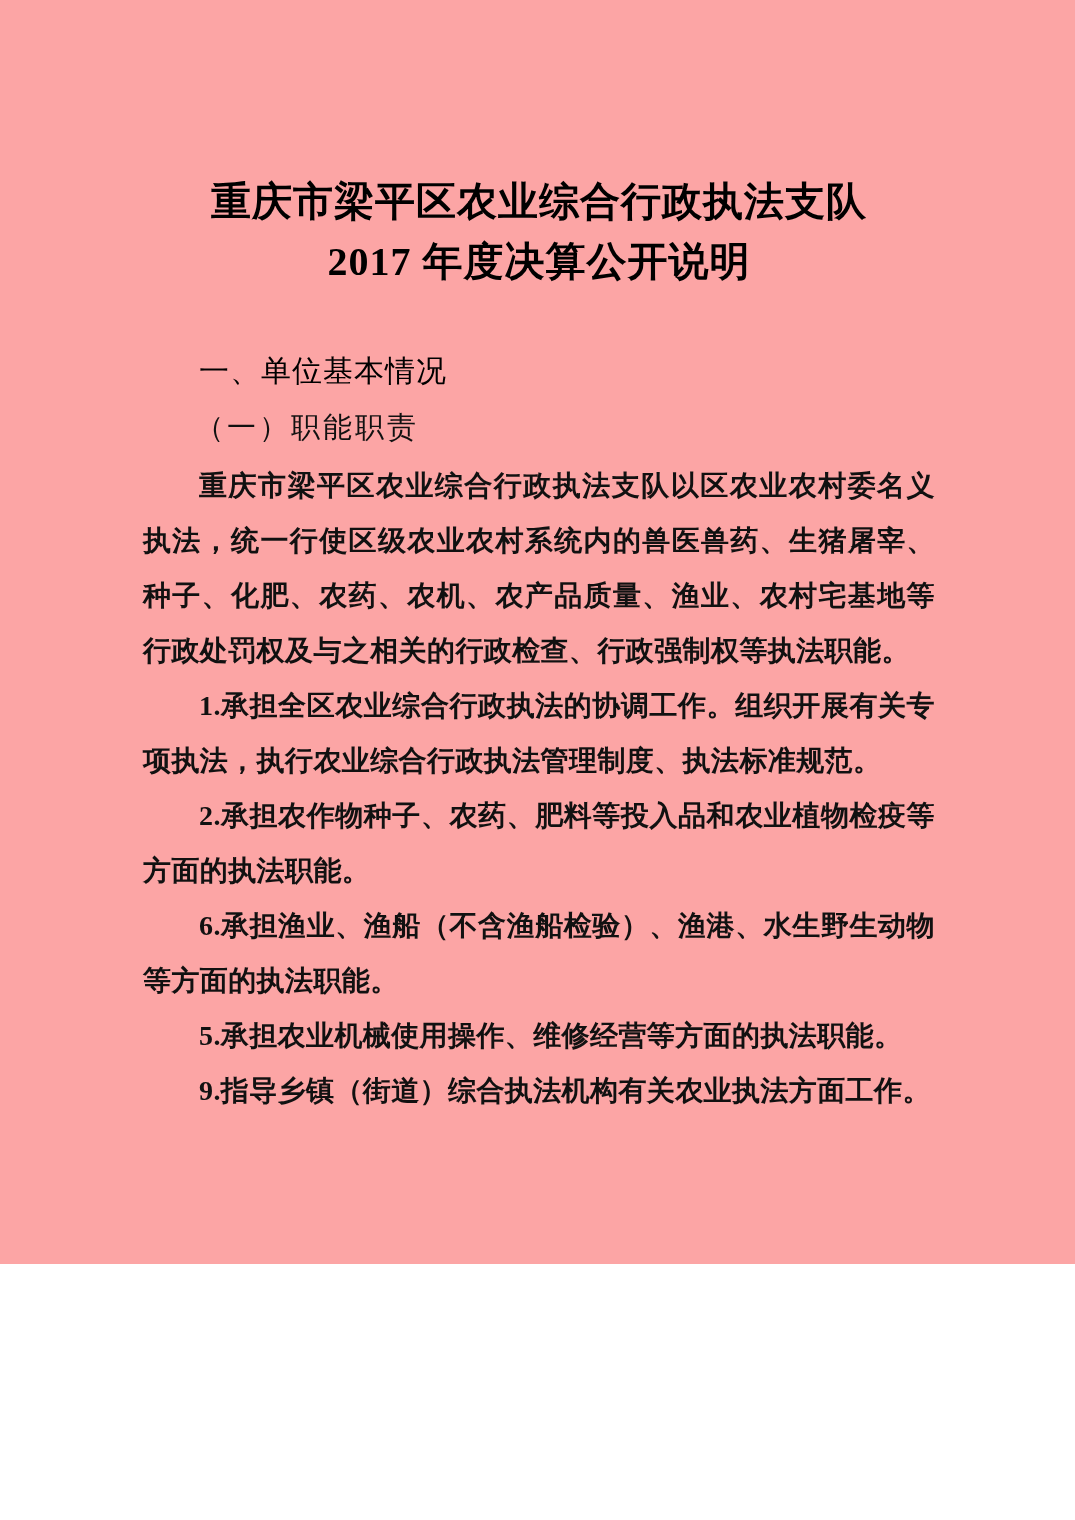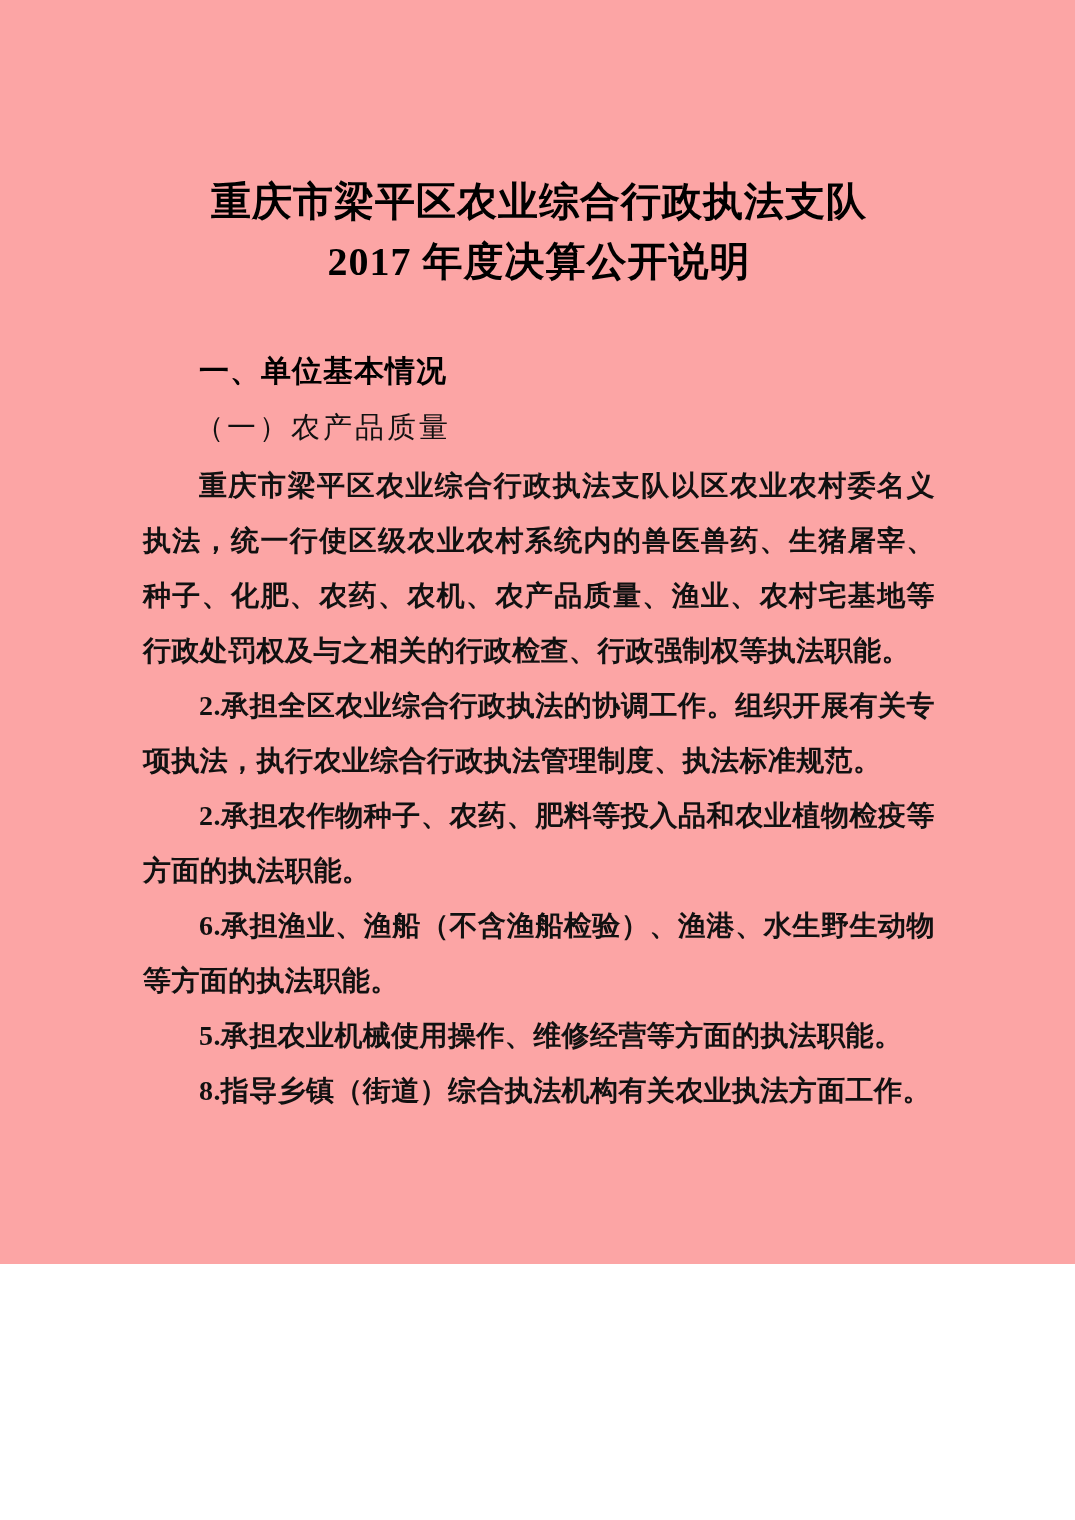--- a/index.html
+++ b/index.html
@@ -28,21 +28,21 @@
     font-weight: bold;
     font-size: 40px;
     line-height: 60px;
     color: #000000;
     letter-spacing: 1px;
   }
   .section-heading {
     margin-top: 58px;
     margin-left: 56px;
     font-family: "Liberation Sans", sans-serif;
-    font-weight: bold;
+    font-weight: normal;
     font-size: 30px;
     line-height: 42px;
     color: #000000;
     letter-spacing: 1px;
   }
   .sub-heading {
     margin-top: 12px;
     margin-left: 52px;
     font-family: "Liberation Serif", serif;
     font-weight: normal;
@@ -83,27 +83,27 @@
 <div class="page">
   <div class="content">
 
     <h1 class="doc-title">
       <span>重庆市梁平区农业综合行政执法支队</span><br>
       <span>2017 年度决算公开说明</span>
     </h1>
 
     <h2 class="section-heading">一、单位基本情况</h2>
 
-    <h3 class="sub-heading">（一）农产品质量</h3>
+    <h3 class="sub-heading">（一）职能职责</h3>
 
     <div class="body-text">
       <p>重庆市梁平区农业综合行政执法支队以区农业农村委名义执法，统一行使区级农业农村系统内的兽医兽药、生猪屠宰、种子、化肥、农药、农机、农产品质量、渔业、农村宅基地等行政处罚权及与之相关的行政检查、行政强制权等执法职能。</p>
-      <p>2.承担全区农业综合行政执法的协调工作。组织开展有关专项执法，执行农业综合行政执法管理制度、执法标准规范。</p>
+      <p>1.承担全区农业综合行政执法的协调工作。组织开展有关专项执法，执行农业综合行政执法管理制度、执法标准规范。</p>
       <p>2.承担农作物种子、农药、肥料等投入品和农业植物检疫等方面的执法职能。</p>
       <p>6.承担渔业、渔船（不含渔船检验）、渔港、水生野生动物等方面的执法职能。</p>
       <p>5.承担农业机械使用操作、维修经营等方面的执法职能。</p>
-      <p>8.指导乡镇（街道）综合执法机构有关农业执法方面工作。</p>
+      <p>9.指导乡镇（街道）综合执法机构有关农业执法方面工作。</p>
     </div>
 
   </div>
 
   <div class="page-footer">— 1 —</div>
 </div>
 
 </body></html>

